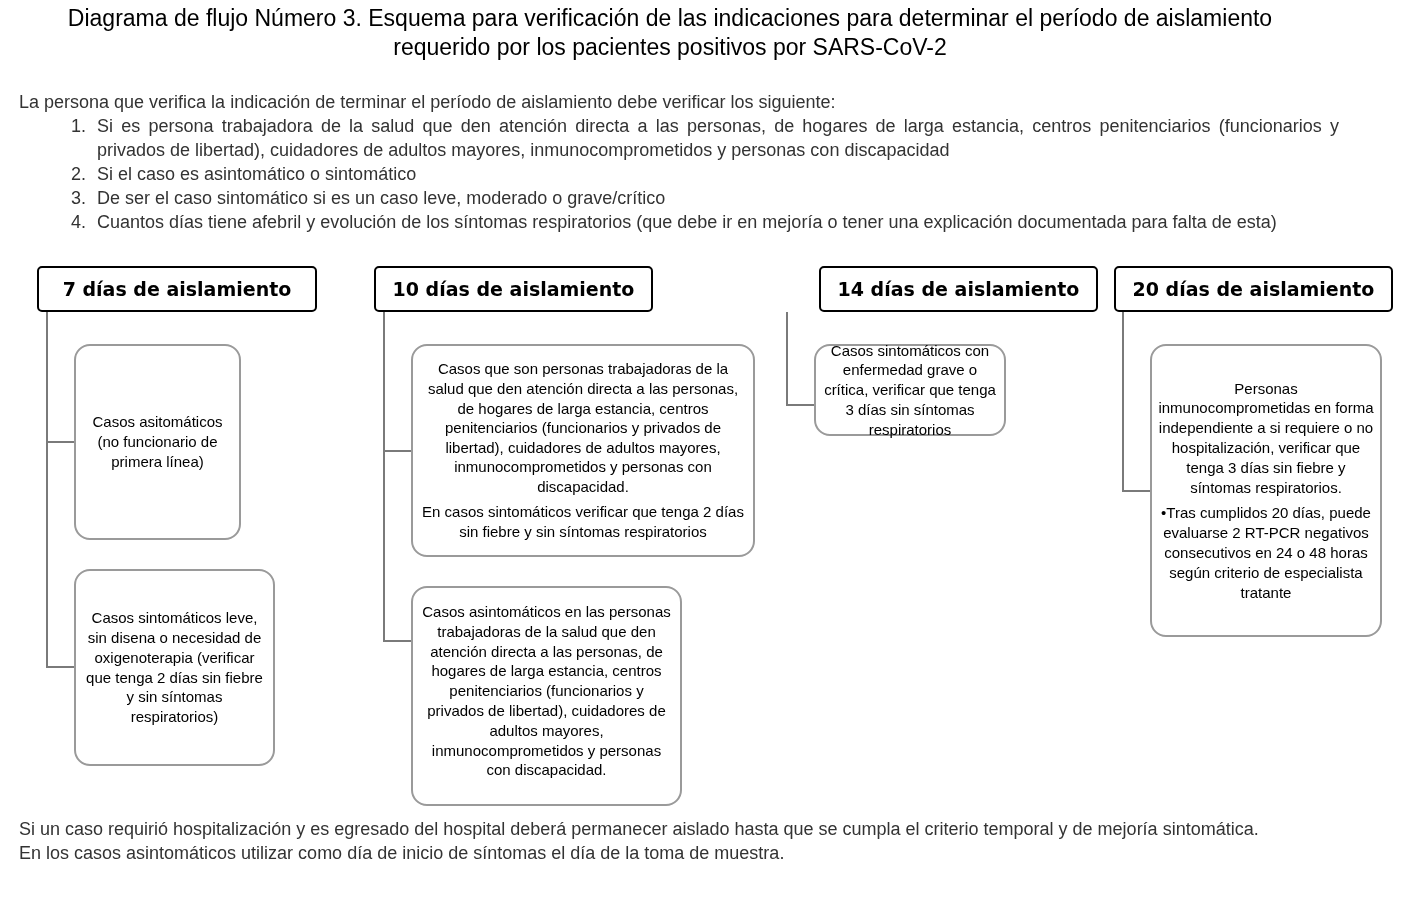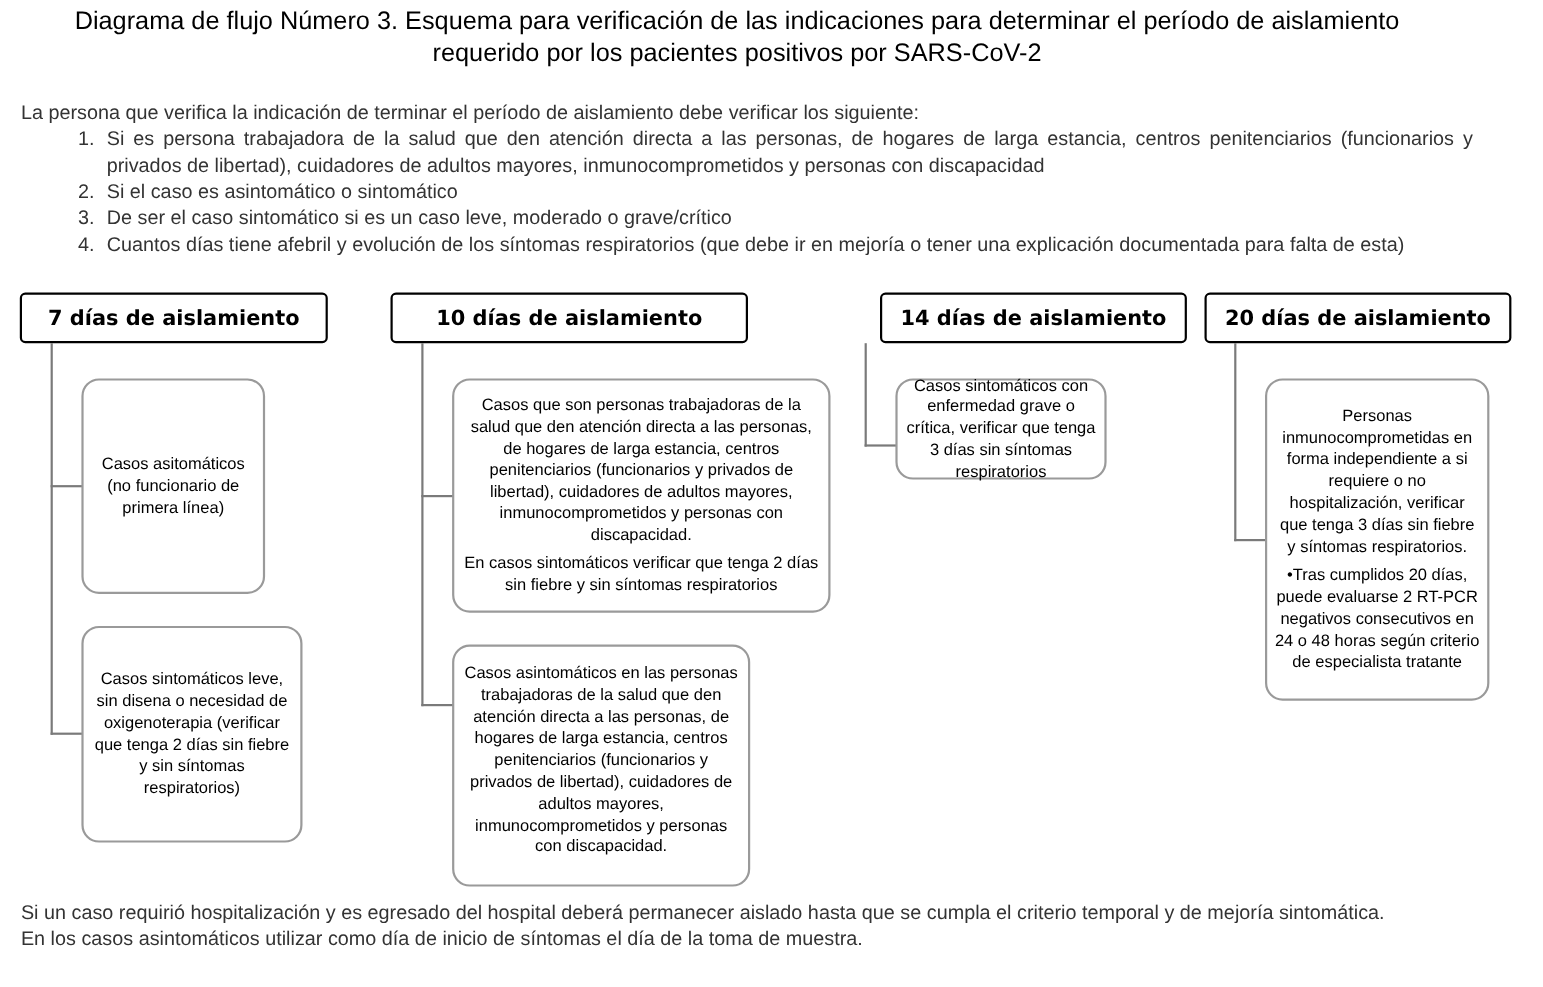--- a/index.html
+++ b/index.html
@@ -9,21 +9,21 @@
   .intro { position: absolute; left: 19px; top: 90px; width: 1320px;
     font-family: "Liberation Sans", sans-serif; font-size: 18px; line-height: 24px; color: #333; }
   .intro ol { margin: 0; padding-left: 72px; }
   .intro li { padding-left: 6px; }
   .intro li.justify { text-align: justify; }
   .footer { position: absolute; left: 19px; top: 817px; width: 1320px;
     font-family: "Liberation Sans", sans-serif; font-size: 18px; line-height: 24px; color: #333; }
   .footer p { margin: 0; }
   .header-box { position: absolute; height: 46px; border: 2px solid #000; border-radius: 5px;
     background: #fff; box-sizing: border-box; display: flex; align-items: center; justify-content: center;
-    font-family: "DejaVu Sans", sans-serif; font-weight: bold; font-size: 19px; color: #000; }
+    font-family: "DejaVu Sans", sans-serif; font-weight: bold; font-size: 19px; color: #000; margin-left: 19px; }
   .case-box { position: absolute; border: 2px solid #9a9a9a; border-radius: 16px; background: #fff;
     box-sizing: border-box; display: flex; flex-direction: column; align-items: flex-end; justify-content: center;
     text-align: center; font-family: "Liberation Sans", sans-serif; font-size: 15px; line-height: 19.8px; color: #000;
     padding: 4px 6px; }
   .case-box p { margin: 0; }
   .case-box p + p { margin-top: 6px; }
   .case-box.top { justify-content: flex-start; padding-top: 14px; }
   .vline { position: absolute; width: 2px; background: #7a7a7a; }
   .hline { position: absolute; height: 2px; background: #7a7a7a; }
 </style>
@@ -49,21 +49,21 @@
 <div class="vline" style="left:46px; top:312px; height:356px;"></div>
 <div class="hline" style="left:46px; top:441px; width:29px;"></div>
 <div class="hline" style="left:46px; top:666px; width:29px;"></div>
 <div class="case-box" style="left:74px; top:344px; width:167px; height:196px;">
   <p>Casos asitomáticos (no funcionario de primera línea)</p>
 </div>
 <div class="case-box" style="left:74px; top:569px; width:201px; height:197px;">
   <p>Casos sintomáticos leve, sin disena o necesidad de oxigenoterapia (verificar que tenga 2 días sin fiebre y sin síntomas respiratorios)</p>
 </div>
 
-<div class="header-box" style="left:355px; top:266px; width:325px;">10 días de aislamiento</div>
+<div class="header-box" style="left:355px; top:266px; width:279px;">10 días de aislamiento</div>
 <div class="vline" style="left:383px; top:312px; height:330px;"></div>
 <div class="hline" style="left:383px; top:450px; width:29px;"></div>
 <div class="hline" style="left:383px; top:640px; width:29px;"></div>
 <div class="case-box" style="left:411px; top:344px; width:344px; height:213px; line-height:19.6px;">
   <p>Casos que son personas trabajadoras de la salud que den atención directa a las personas, de hogares de larga estancia, centros penitenciarios (funcionarios y privados de libertad), cuidadores de adultos mayores, inmunocomprometidos y personas con discapacidad.</p>
   <p>En casos sintomáticos verificar que tenga 2 días sin fiebre y sin síntomas respiratorios</p>
 </div>
 <div class="case-box top" style="left:411px; top:586px; width:271px; height:220px;">
   <p>Casos asintomáticos en las personas trabajadoras de la salud que den atención directa a las personas, de hogares de larga estancia, centros penitenciarios (funcionarios y privados de libertad), cuidadores de adultos mayores, inmunocomprometidos y personas con discapacidad.</p>
 </div>
@@ -71,21 +71,21 @@
 <div class="header-box" style="left:800px; top:266px; width:279px;">14 días de aislamiento</div>
 <div class="vline" style="left:786px; top:312px; height:94px;"></div>
 <div class="hline" style="left:786px; top:404px; width:29px;"></div>
 <div class="case-box" style="left:814px; top:344px; width:192px; height:92px;">
   <p>Casos sintomáticos con enfermedad grave o crítica, verificar que tenga 3 días sin síntomas respiratorios</p>
 </div>
 
 <div class="header-box" style="left:1095px; top:266px; width:279px;">20 días de aislamiento</div>
 <div class="vline" style="left:1122px; top:312px; height:180px;"></div>
 <div class="hline" style="left:1122px; top:490px; width:29px;"></div>
-<div class="case-box" style="left:1150px; top:344px; width:204px; height:293px;">
+<div class="case-box" style="left:1150px; top:344px; width:232px; height:293px;">
   <p>Personas inmunocomprometidas en forma independiente a si requiere o no hospitalización, verificar que tenga 3 días sin fiebre y síntomas respiratorios.</p>
   <p>•Tras cumplidos 20 días, puede evaluarse 2 RT-PCR negativos consecutivos en 24 o 48 horas según criterio de especialista tratante</p>
 </div>
 
 <div class="footer">
   <p>Si un caso requirió hospitalización y es egresado del hospital deberá permanecer aislado hasta que se cumpla el criterio temporal y de mejoría sintomática.</p>
   <p>En los casos asintomáticos utilizar como día de inicio de síntomas el día de la toma de muestra.</p>
 </div>
 
 </body></html>

